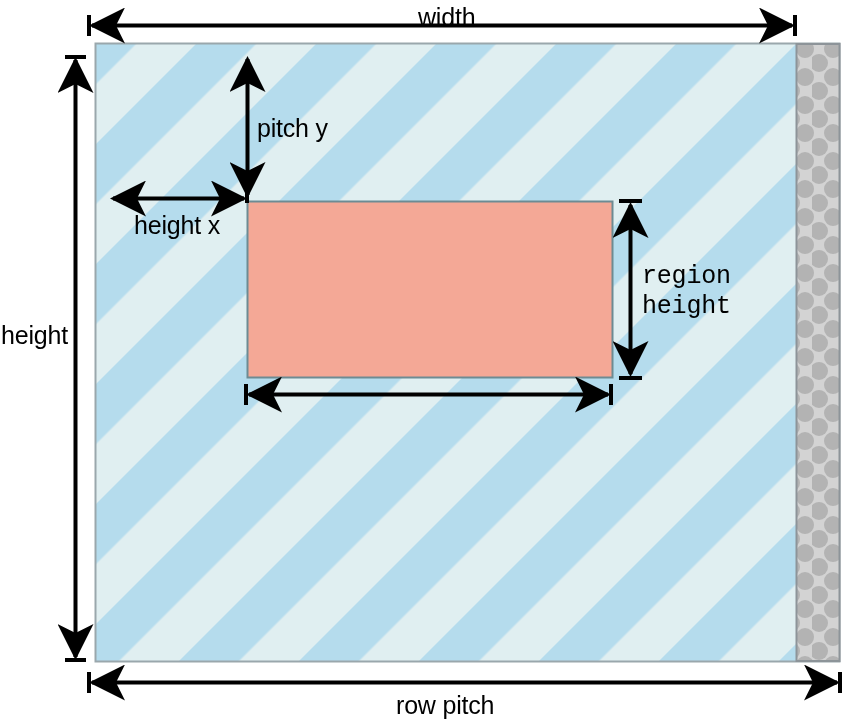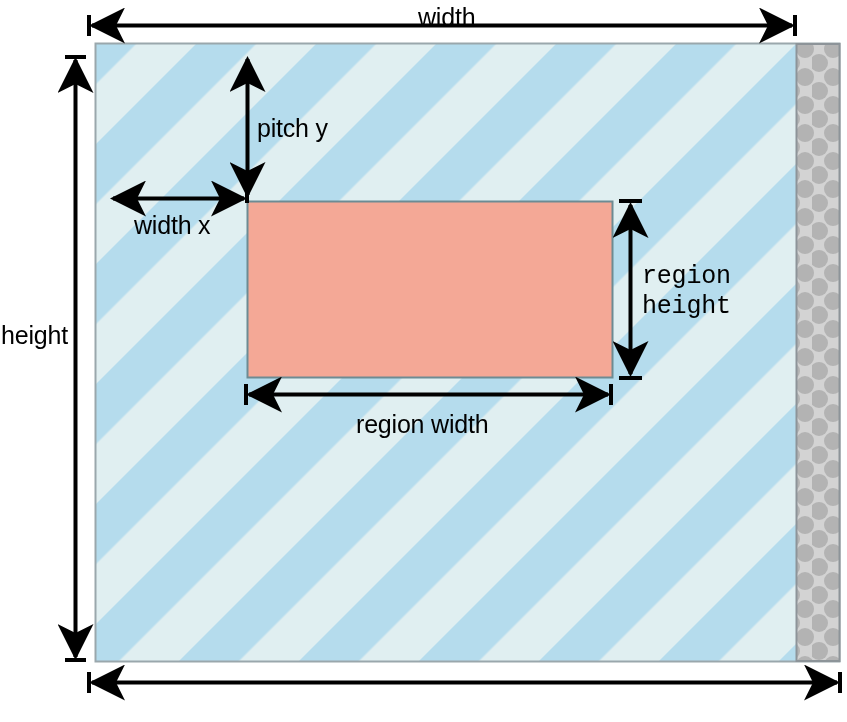--- a/index.html
+++ b/index.html
@@ -121,22 +121,22 @@
       <line x1="619" y1="201" x2="642" y2="201"></line>
       <line x1="619" y1="378" x2="642" y2="378"></line>
       <line x1="630.5" y1="205" x2="630.5" y2="374" stroke-width="4" marker-start="url(#ah-start)" marker-end="url(#ah-end)"></line>
     </g>
   </svg>
 
   <div class="dim-label lbl-width">width</div>
 
   <div class="dim-label lbl-height">height</div>
 
+  <div class="dim-label lbl-rowpitch">row pitch</div>
 
   <div class="dim-label lbl-originy">pitch y</div>
 
-  <div class="dim-label lbl-originx">width x</div>
+  <div class="dim-label lbl-originx">height x</div>
 
-  <div class="dim-label lbl-regionw">region width</div>
 
   <div class="dim-label lbl-regionh">region<br>height</div>
 
 </div>
 
 </body></html>

